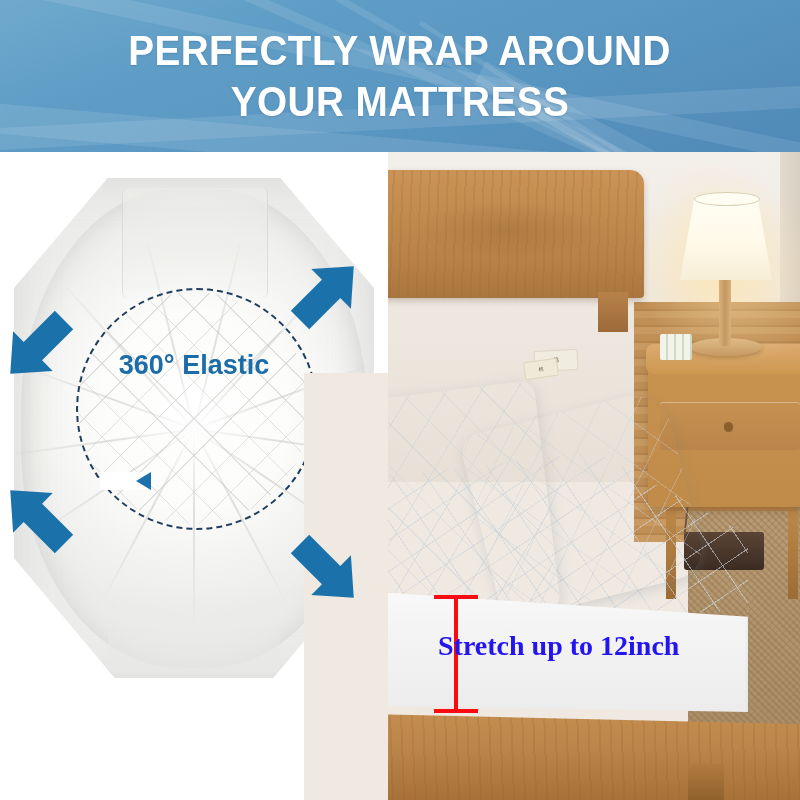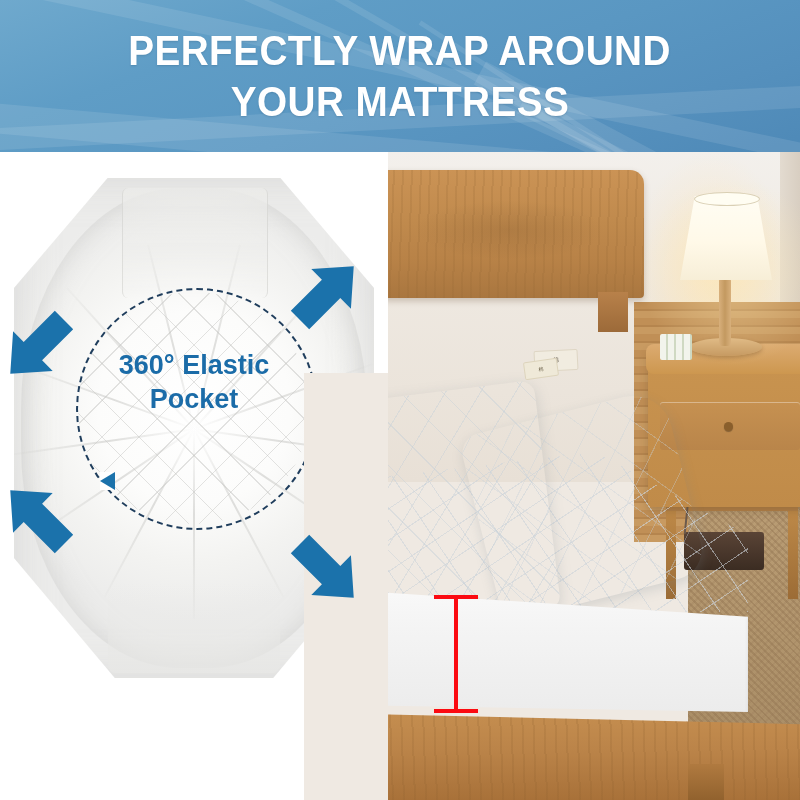--- a/index.html
+++ b/index.html
@@ -29,21 +29,21 @@
     display:flex;flex-direction:column;align-items:center;justify-content:center;}
   .hl{
     color:#ffffff;font-weight:bold;text-align:center;letter-spacing:0.5px;
     font-family:"Liberation Sans Narrow","Liberation Sans",sans-serif;
     transform:scaleX(0.9);font-size:43px;line-height:50px;
     text-shadow:0 1px 2px rgba(40,80,110,0.25);
   }
   .hl2{font-size:43px;line-height:52px;}
 
   
-  .left{position:absolute;left:0;top:152px;width:388px;height:648px;background:#fff;overflow:hidden;}
+  .left{position:absolute;left:0;top:152px;width:388px;height:648px;background:#fff;overflow:hidden;padding-left:36px;}
 
   .pad-wrap{position:absolute;left:14px;top:26px;width:360px;height:500px;}
   .pad{
     position:absolute;left:0;top:0;width:360px;height:500px;
     background:
       radial-gradient(ellipse 58% 42% at 50% 46%, #ffffff 0%, #fcfcfb 46%, #f3f3f1 74%, #ececeb 100%);
     clip-path:polygon(26% 0%,74% 0%,100% 22%,100% 76%,72% 100%,28% 100%,0% 76%,0% 22%);
     box-shadow:inset 0 0 40px rgba(200,200,198,0.55);
   }
   
@@ -295,21 +295,20 @@
         <path d="M0,-13 L44,-13 L44,-28 L76,0 L44,28 L44,13 L0,13 Z" fill="#1b72ab" transform="rotate(180)"></path>
       </g>
 
       <g transform="translate(300,392) rotate(45)">
         <path d="M0,-13 L44,-13 L44,-28 L76,0 L44,28 L44,13 L0,13 Z" fill="#1b72ab"></path>
       </g>
     </svg>
 
     <div class="circle-text">
       <div>360° Elastic</div>
-      <div>Pocket</div>
     </div>
   </div>
 
   <div class="right">
     <div class="wall"></div>
     <div class="wall-warm"></div>
     <div class="wall-right-edge"></div>
 
     <div class="floor"></div>
     <div class="rug"></div>
@@ -344,15 +343,16 @@
 
     <div class="mattress-side"></div>
     <div class="bed-frame"></div>
     <div class="bed-leg"></div>
 
     <div class="measure">
       <div class="m-cap top"></div>
       <div class="m-line"></div>
       <div class="m-cap bot"></div>
     </div>
+    <div class="stretch-text">Stretch up to 12inch</div>
   </div>
 
 </div>
 
 </body></html>

